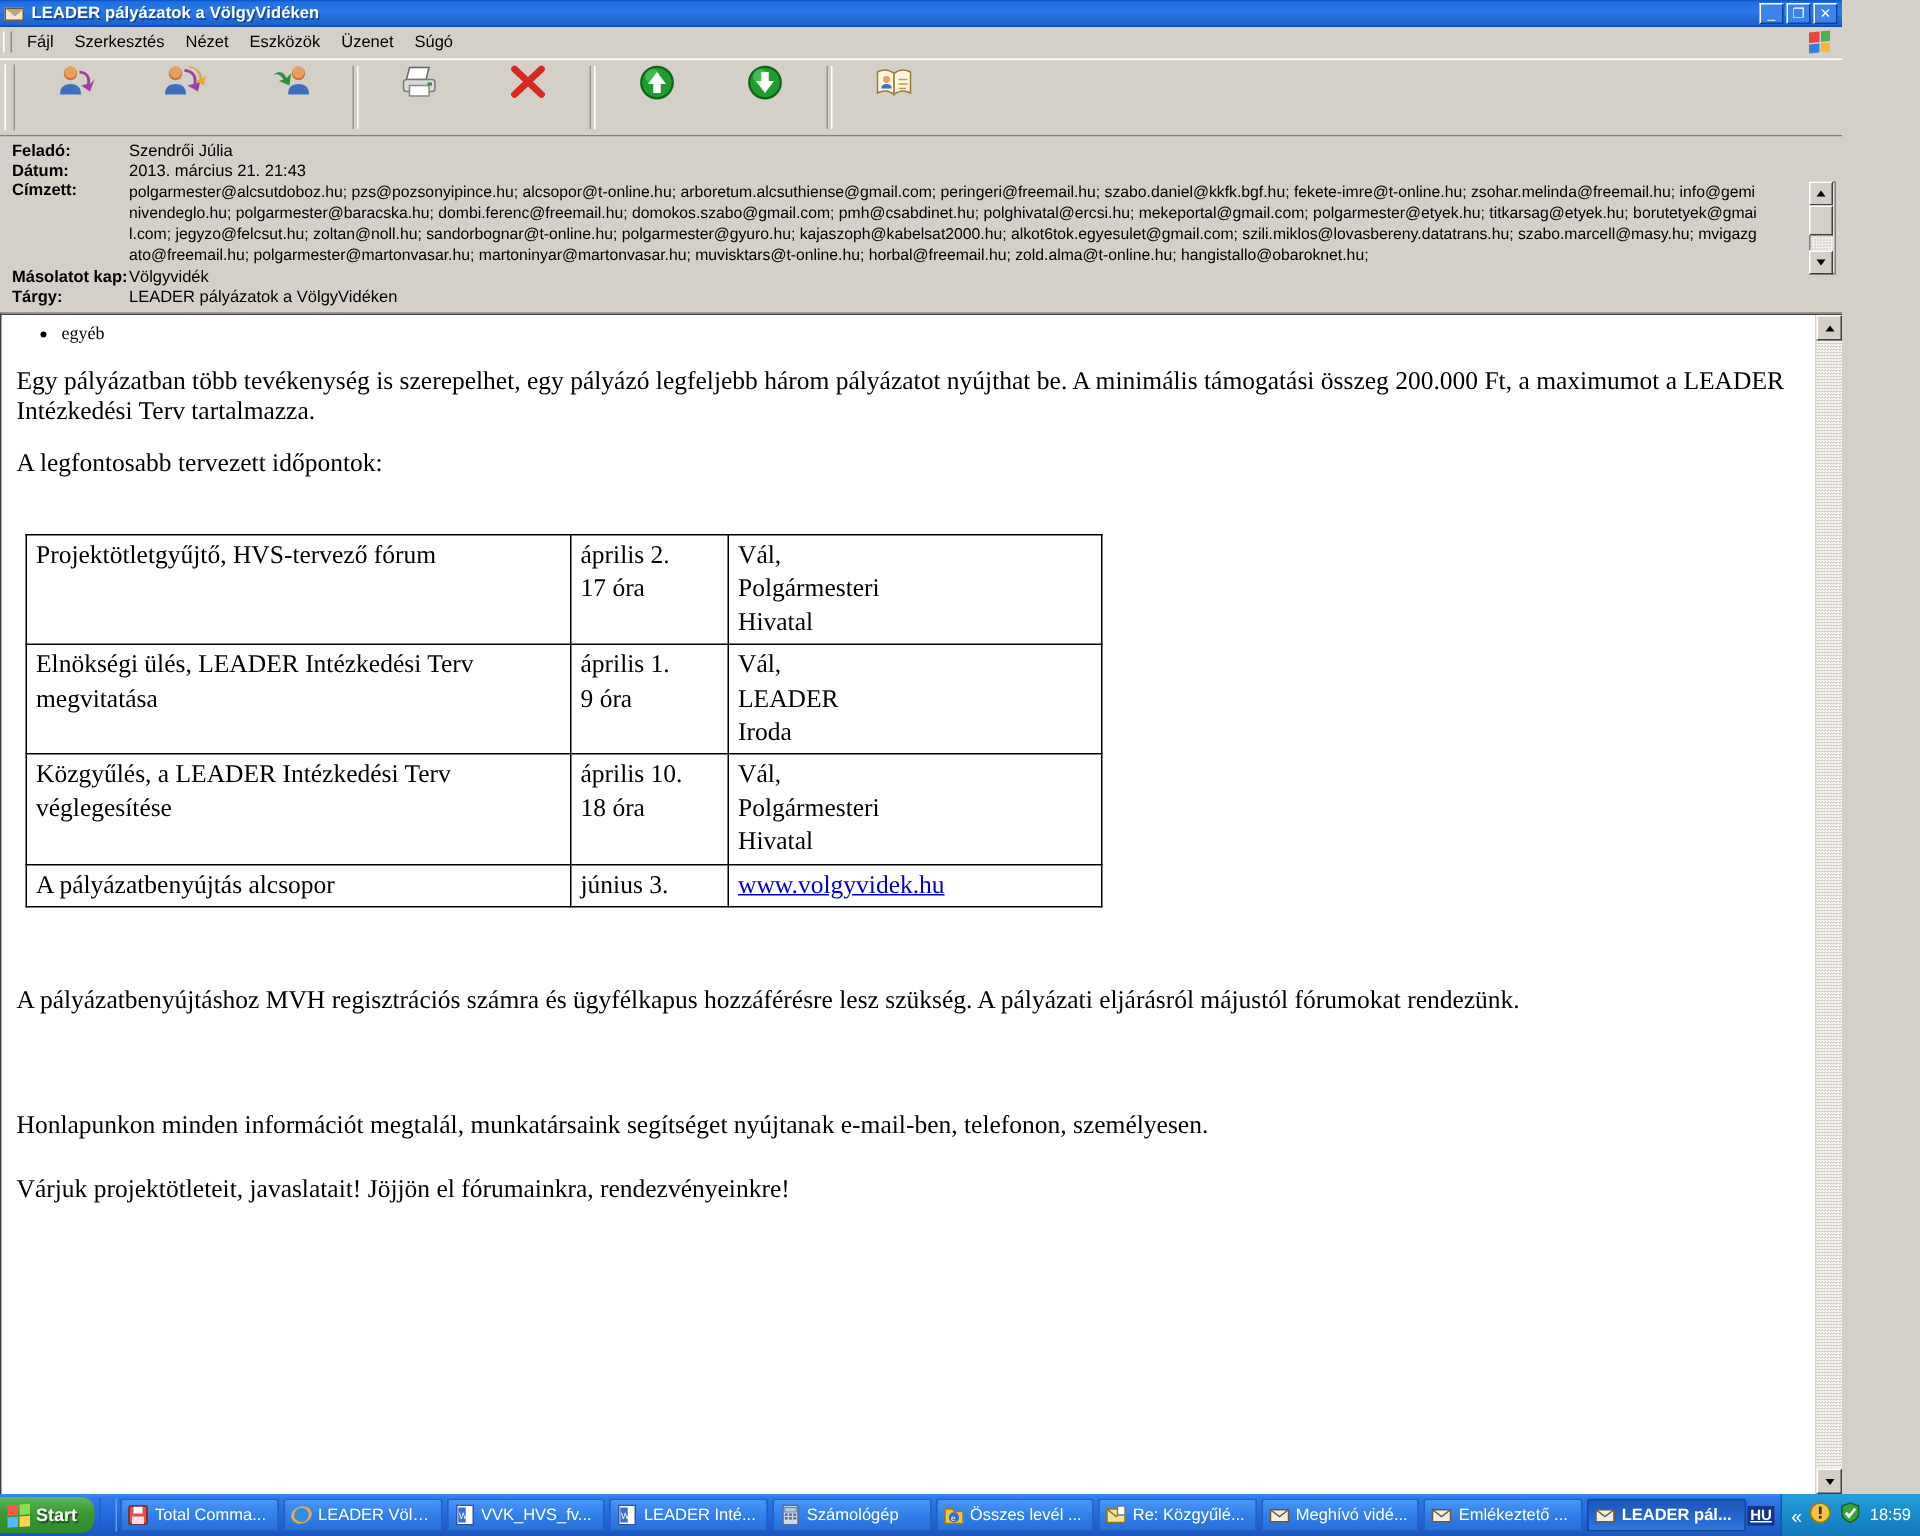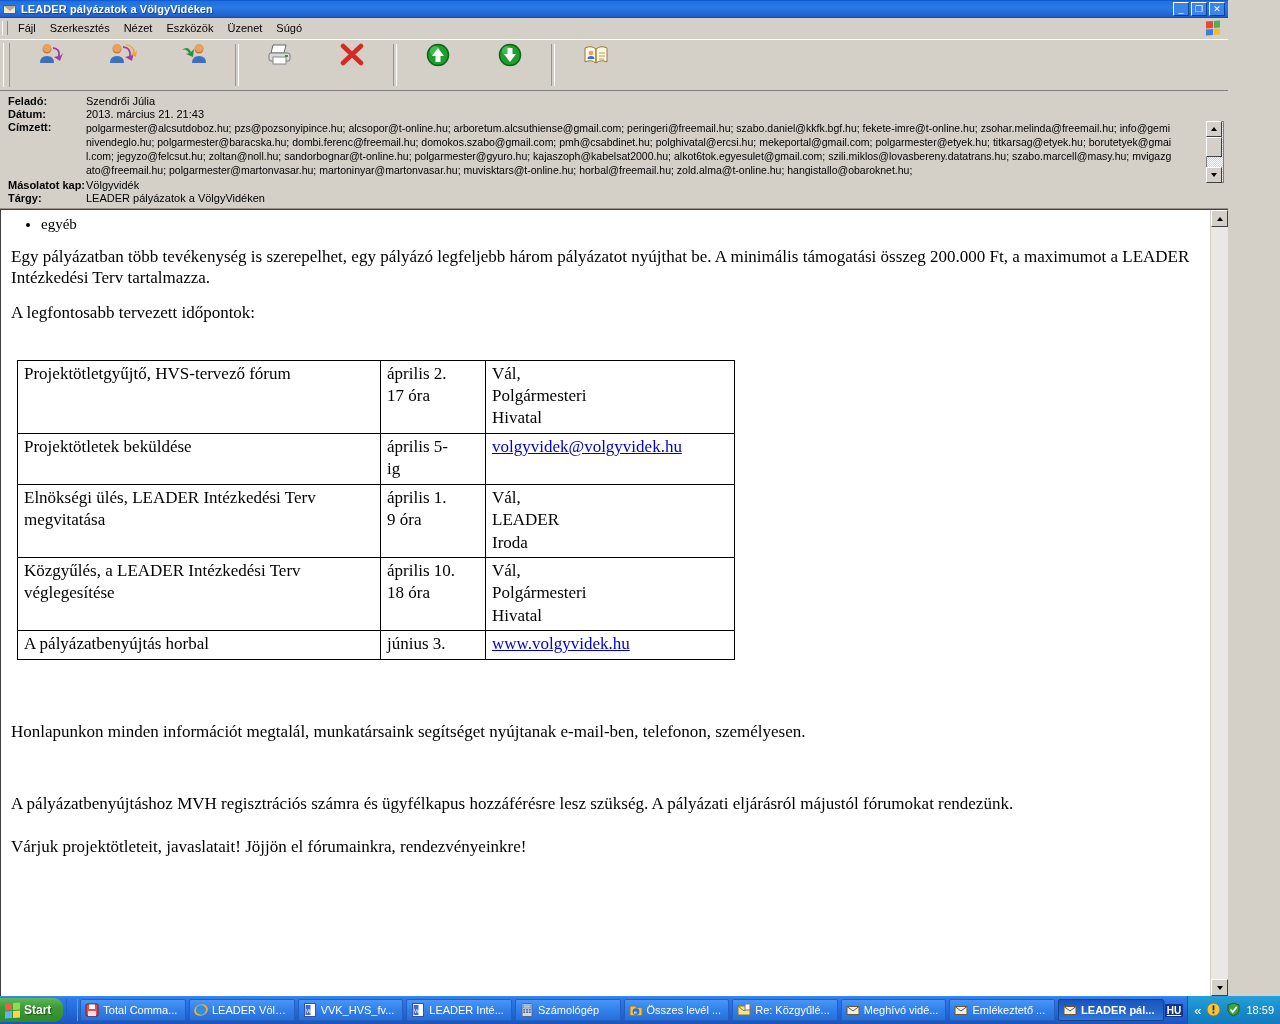--- a/index.html
+++ b/index.html
@@ -132,21 +132,21 @@
     border-top: 1px solid #404040; border-left: 1px solid #404040;
     display: flex; overflow: hidden;
   }
   .msg {
     flex: 1 1 auto; overflow: hidden; position: relative;
     padding: 2px 6px 0 10px;
     font-family: "Liberation Serif", serif;
     font-size: 17px; color: #000; line-height: 1.22;
   }
   .msg ul { margin: 3px 0 0 0; padding-left: 30px; }
-  .msg li { font-size: 15px; }
+  .msg li { font-size: 12px; }
   .msg p { margin: 14px 0 0 0; }
 
   table.sched {
     border-collapse: collapse; margin: 36px 0 0 6px;
     font-family: "Liberation Serif", serif; font-size: 17px;
   }
   table.sched td {
     border: 1px solid #000; padding: 2px 6px 3px 6px;
     vertical-align: top; line-height: 1.32;
   }
@@ -400,53 +400,47 @@
 
       <table class="sched">
         <tbody>
           <tr>
             <td class="c1">Projektötletgyűjtő, HVS-tervező fórum</td>
             <td class="c2"><span style="white-space:pre-line">április 2.
 17 óra</span></td>
             <td class="c3"><span style="white-space:pre-line">Vál,
 Polgármesteri
 Hivatal</span></td>
-          </tr>
-          <tr>
-            <td class="c1">Projektötletek beküldése</td>
-            <td class="c2"><span style="white-space:pre-line">április 5-
-ig</span></td>
-            <td class="c3"><a class="lnk" href="#">volgyvidek@volgyvidek.hu</a></td>
           </tr>
           <tr>
             <td class="c1">Elnökségi ülés, LEADER Intézkedési Terv megvitatása</td>
             <td class="c2"><span style="white-space:pre-line">április 1.
 9 óra</span></td>
             <td class="c3"><span style="white-space:pre-line">Vál,
 LEADER
 Iroda</span></td>
           </tr>
           <tr>
             <td class="c1">Közgyűlés, a LEADER Intézkedési Terv véglegesítése</td>
             <td class="c2"><span style="white-space:pre-line">április 10.
 18 óra</span></td>
             <td class="c3"><span style="white-space:pre-line">Vál,
 Polgármesteri
 Hivatal</span></td>
           </tr>
           <tr>
-            <td class="c1">A pályázatbenyújtás horbal</td>
+            <td class="c1">A pályázatbenyújtás alcsopor</td>
             <td class="c2">június 3.</td>
             <td class="c3"><a class="lnk" href="#">www.volgyvidek.hu</a></td>
           </tr>
         </tbody>
       </table>
 
+      <p style="margin-top:52px">A pályázatbenyújtáshoz MVH regisztrációs számra és ügyfélkapus hozzáférésre lesz szükség. A pályázati eljárásról májustól fórumokat rendezünk.</p>
       <p style="margin-top:62px">Honlapunkon minden információt megtalál, munkatársaink segítséget nyújtanak e-mail-ben, telefonon, személyesen.</p>
-      <p style="margin-top:52px">A pályázatbenyújtáshoz MVH regisztrációs számra és ügyfélkapus hozzáférésre lesz szükség. A pályázati eljárásról májustól fórumokat rendezünk.</p>
       <p style="margin-top:22px">Várjuk projektötleteit, javaslatait! Jöjjön el fórumainkra, rendezvényeinkre!</p>
     </div>
 
     <div class="vbar">
       <div class="vbtn top">
           <div class="arr u"></div>
         </div>
       <div class="vbtn bot">
           <div class="arr d"></div>
         </div>

